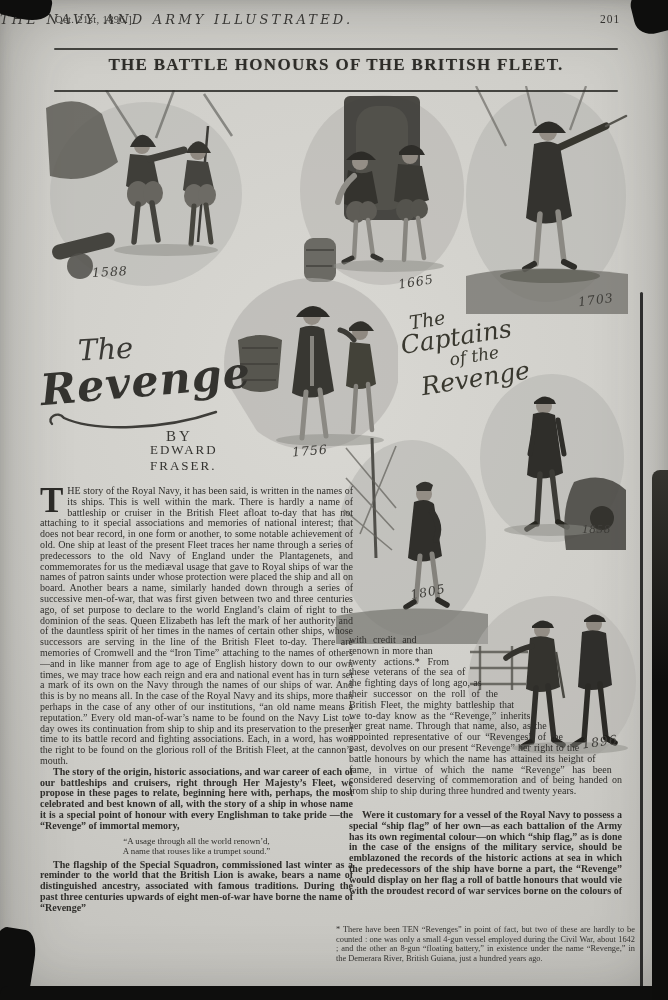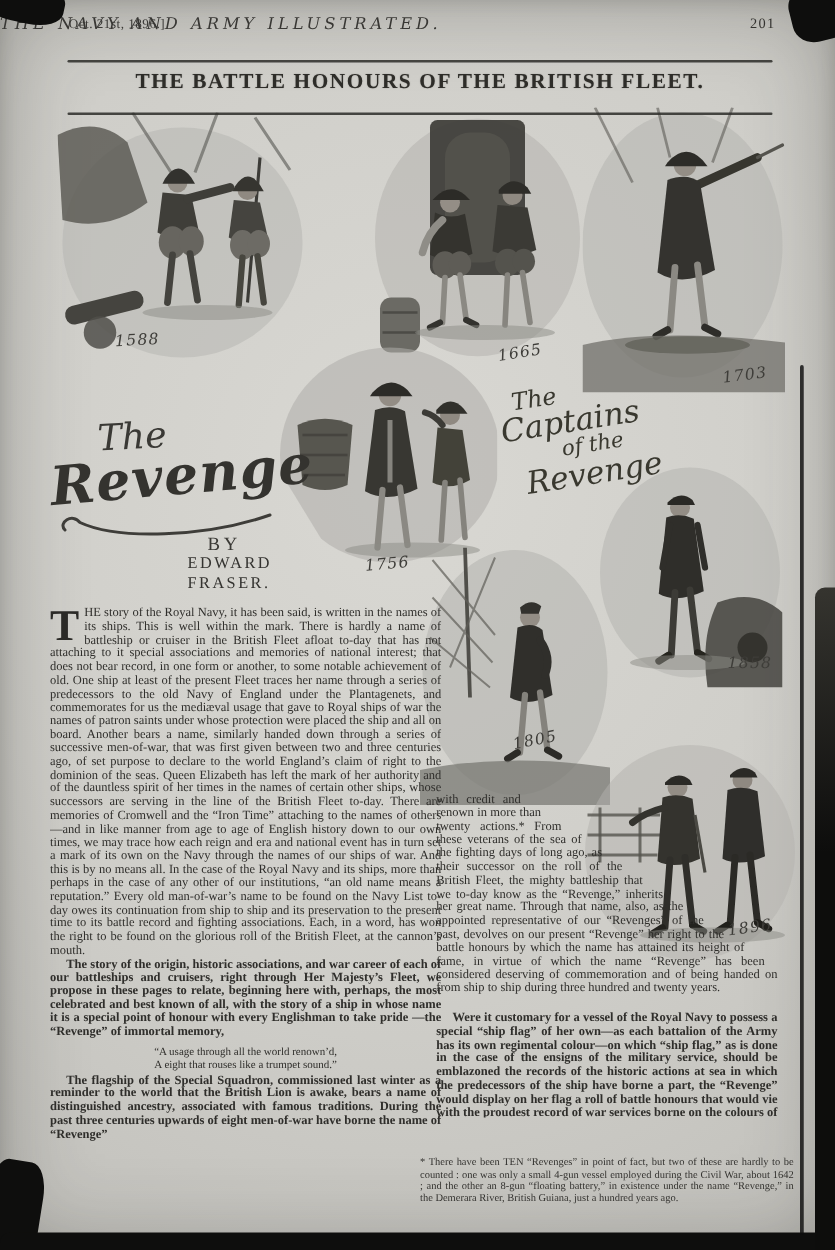--- a/index.html
+++ b/index.html
@@ -226,21 +226,21 @@
       <path d="M116 146 l-8 5 M140 144 l9 5" stroke="#201f1b" stroke-width="5.5" stroke-linecap="round"></path>
       <ellipse cx="104" cy="154" rx="58" ry="6" fill="#8c8b86" opacity=".5"></ellipse>
     </svg>
   </div>
 
   <div class="date-label" style="left:92px;top:264px;transform:rotate(-3deg);">1588</div>
   <div class="date-label" style="left:398px;top:274px;transform:rotate(-9deg);">1665</div>
   <div class="date-label" style="left:578px;top:292px;transform:rotate(-7deg);">1703</div>
   <div class="date-label" style="left:292px;top:443px;transform:rotate(-5deg);">1756</div>
   <div class="date-label" style="left:410px;top:584px;transform:rotate(-11deg);">1805</div>
-  <div class="date-label" style="left:582px;top:522px;">1858</div>
+  <div class="date-label" style="left:582px;top:522px;font-family:Liberation Serif, serif;">1858</div>
   <div class="date-label" style="left:582px;top:734px;transform:rotate(-8deg);">1896</div>
 
   <div class="title-block">
     <div class="t-the">The</div>
     <div class="t-name">Revenge</div>
     <svg class="t-swash" viewBox="0 0 180 26">
       <path d="M8 16 C 2 10, 14 2, 20 10 C 50 24, 120 22, 172 4" stroke="#3e3d39" stroke-width="2.4" fill="none" stroke-linecap="round"></path>
     </svg>
     <div class="t-by">BY</div>
     <div class="t-author">EDWARD FRASER.</div>
@@ -251,21 +251,21 @@
     <div class="cap-2">Captains</div>
     <div class="cap-3">of the</div>
     <div class="cap-4">Revenge</div>
   </div>
 
   <div class="col-left">
     <p><span class="dropcap">T</span><span>HE story of the Royal Navy, it has been said, is written in the names of its ships.  This is well within the mark. There is hardly a name of battleship or cruiser in the British Fleet afloat to-day that has not attaching to it special associations and memories of national interest; that does not bear record, in one form or another, to some notable achievement of old.  One ship at least of the present Fleet traces her name through a series of predecessors to the old Navy of England under the Plantagenets, and commemorates for us the mediæval usage that gave to Royal ships of war the names of patron saints under whose protection were placed the ship and all on board. Another bears a name, similarly handed down through a series of successive men-of-war, that was first given between two and three centuries ago, of set purpose to declare to the world England’s claim of right to the dominion of the seas.  Queen Elizabeth has left the mark of her authority and of the dauntless spirit of her times in the names of certain other ships, whose successors are serving in the line of the British Fleet to-day.  There are memories of Cromwell and the “Iron Time” attaching to the names of others—and in like manner from age to age of English history down to our own times, we may trace how each reign and era and national event has in turn set a mark of its own on the Navy through the names of our ships of war.  And this is by no means all.  In the case of the Royal Navy and its ships, more than perhaps in the case of any other of our institutions, “an old name means a reputation.”  Every old man-of-war’s name to be found on the Navy List to-day owes its continuation from ship to ship and its preservation to the present time to its battle record and fighting associations.  Each, in a word, has won the right to be found on the glorious roll of the British Fleet, at the cannon’s mouth.</span></p>
     <p class="indent">The story of the origin, historic associations, and war career of each of our battleships and cruisers, right through Her Majesty’s Fleet, we propose in these pages to relate, beginning here with, perhaps, the most celebrated and best known of all, with the story of a ship in whose name it is a special point of honour with every Englishman to take pride —the “Revenge” of immortal memory,</p>
     <div class="verse">
       <div>“A usage through all the world renown’d,</div>
-      <div>A eight that rouses like a trumpet sound.”</div>
+      <div>A name that rouses like a trumpet sound.”</div>
     </div>
     <p class="indent">The flagship of the Special Squadron, commissioned last winter as a reminder to the world that the British Lion is awake, bears a name of distinguished ancestry, associated with famous traditions.  During the past three centuries upwards of eight men-of-war have borne the name of “Revenge”</p>
   </div>
 
   <div class="col-right">
     <div class="diag-float"></div>
     <p>with credit and renown in more than twenty actions.* From these veterans of the sea of the fighting days of long ago, as their successor on the roll of the British Fleet, the mighty battleship that we to-day know as the “Revenge,” inherits her great name.  Through that name, also, as the appointed representative of our “Revenges” of the past, devolves on our present “Revenge” her right to the battle honours by which the name has attained its height of fame, in virtue of which the name “Revenge” has been considered deserving of commemoration and of being handed on from ship to ship during three hundred and twenty years.</p>
     <p class="indent">Were it customary for a vessel of the Royal Navy to possess a special “ship flag” of her own—as each battalion of the Army has its own regimental colour—on which “ship flag,” as is done in the case of the ensigns of the military service, should be emblazoned the records of the historic actions at sea in which the predecessors of the ship have borne a part, the “Revenge” would display on her flag a roll of battle honours that would vie with the proudest record of war services borne on the colours of any regiment of Her Majesty’s Land Forces.</p>
   </div>
 

